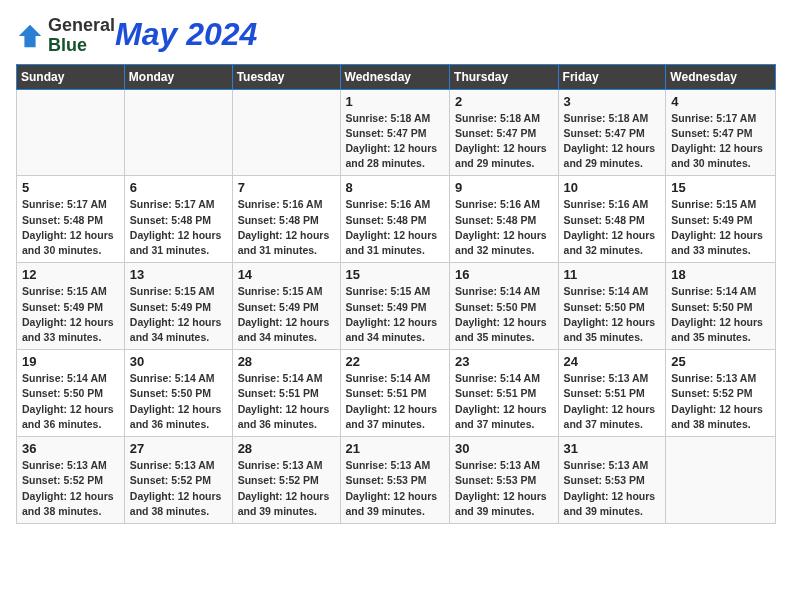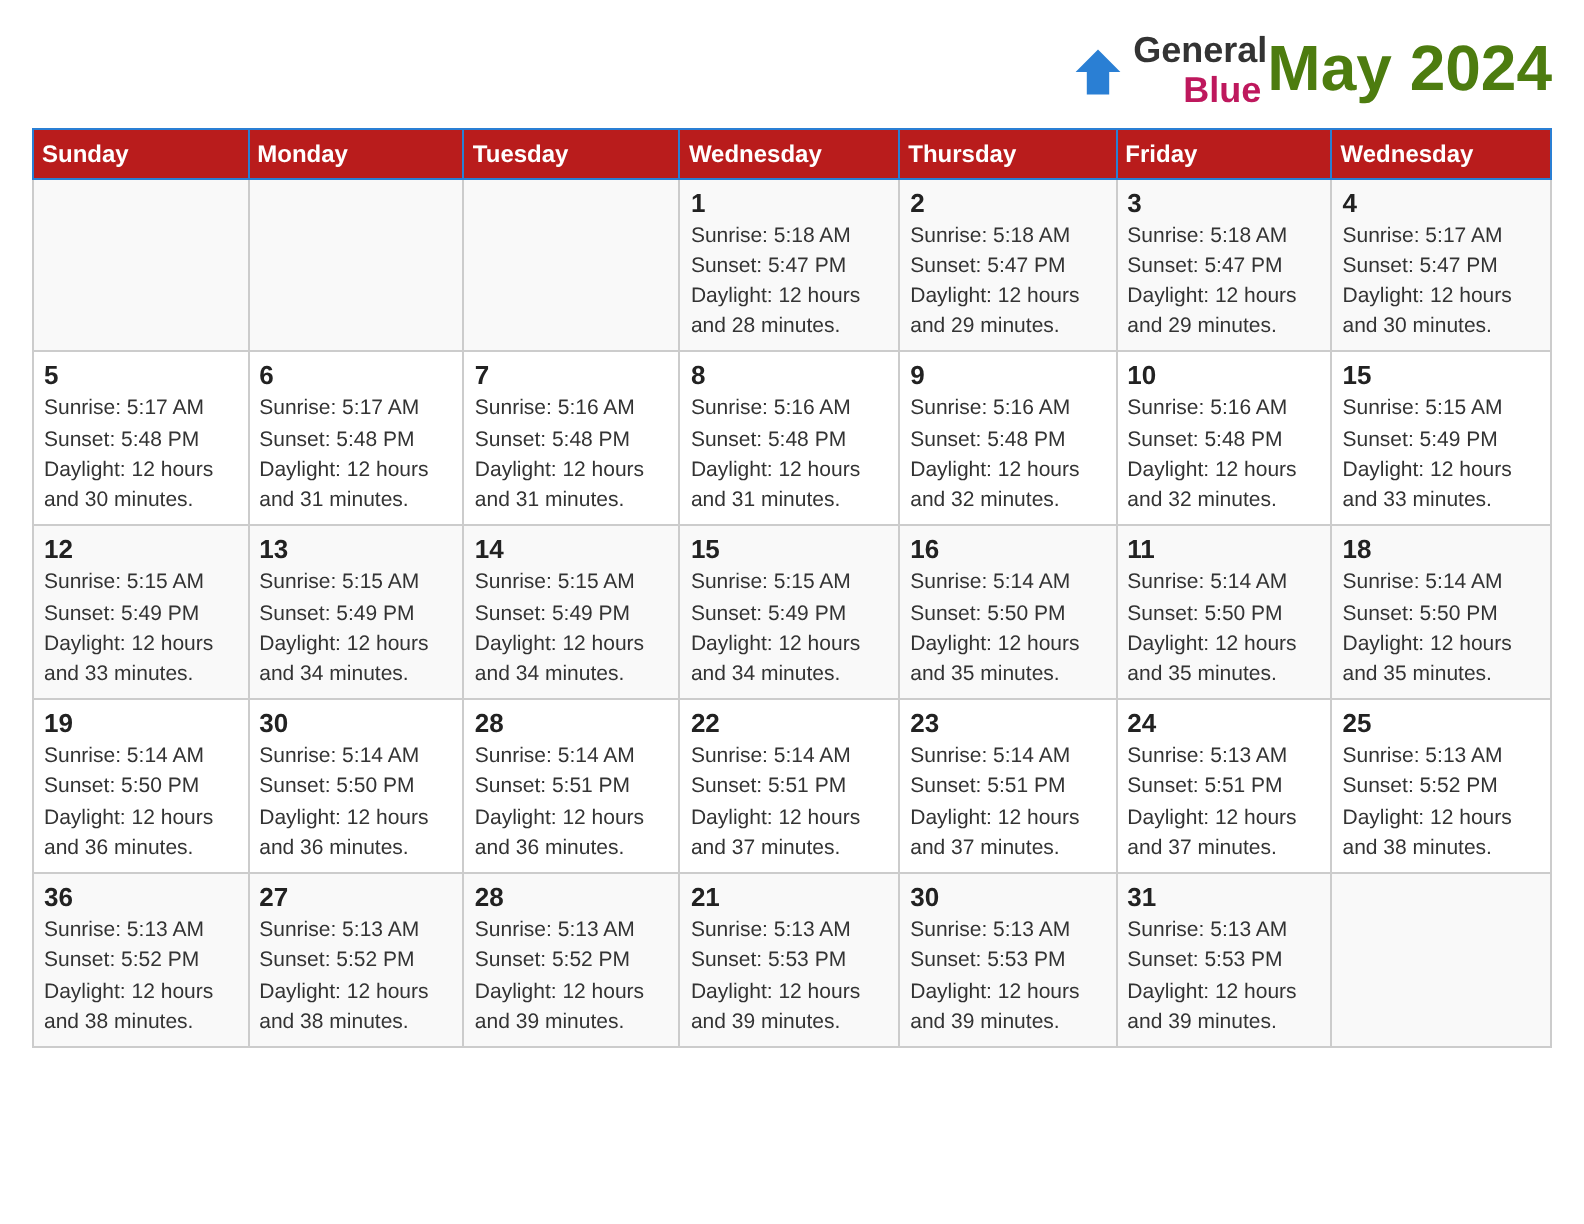--- a/index.html
+++ b/index.html
@@ -5,57 +5,58 @@
     * { box-sizing: border-box; margin: 0; padding: 0; }
     body {
       font-family: Arial, sans-serif;
       background: #fff;
       width: 792px;
       min-height: 612px;
       padding: 16px;
     }
     .header {
       display: flex;
-      justify-content: flex-end;
+      justify-content: flex-start;
       align-items: flex-start;
       margin-bottom: 8px;
     }
     .logo {
       display: flex;
       align-items: center;
       gap: 4px;
     }
     .logo-text {
       font-size: 18px;
       font-weight: bold;
       line-height: 1.1;
     }
     .logo-text .general { display: block; color: #333; }
-    .logo-text .blue { display: block; color: #be185d; margin-left: 25px; }
+    .logo-text .blue { display: block; color: #14532d; }
     .logo-icon {
       width: 28px;
       height: 28px;
     }
     .title-block { text-align: right; }
     .main-title {
       font-size: 32px;
       font-weight: bold;
-      color: #4d7c0f;
+      color: #1d4ed8;
+      font-style: italic;
     }
     .subtitle {
       font-size: 15px;
       color: #555;
     }
     .calendar {
       width: 100%;
       border-collapse: collapse;
       font-size: 11px;
     }
     .calendar thead tr th {
-      background: #b91c1c;
+      background: #404040;
       color: #fff;
       padding: 5px 4px;
       text-align: left;
       font-size: 12px;
       font-weight: bold;
       border: 1px solid #2a7fd4;
     }
     .calendar tbody tr td {
       vertical-align: top;
       padding: 4px 5px;
@@ -70,20 +71,21 @@
     .day-num {
       font-size: 13px;
       font-weight: bold;
       color: #222;
       margin-bottom: 2px;
     }
     .day-info {
       font-size: 10.5px;
       color: #333;
       line-height: 1.45;
+      font-weight: bold;
     }
     .empty { background: #fff !important; }
     .calendar tbody tr:nth-child(odd) td.empty { background: #f9f9f9 !important; }
   </style>
 </head>
 <body>
 
 <div class="header">
   <div class="logo">
     <svg class="logo-icon" viewBox="0 0 40 40" xmlns="http://www.w3.org/2000/svg">

